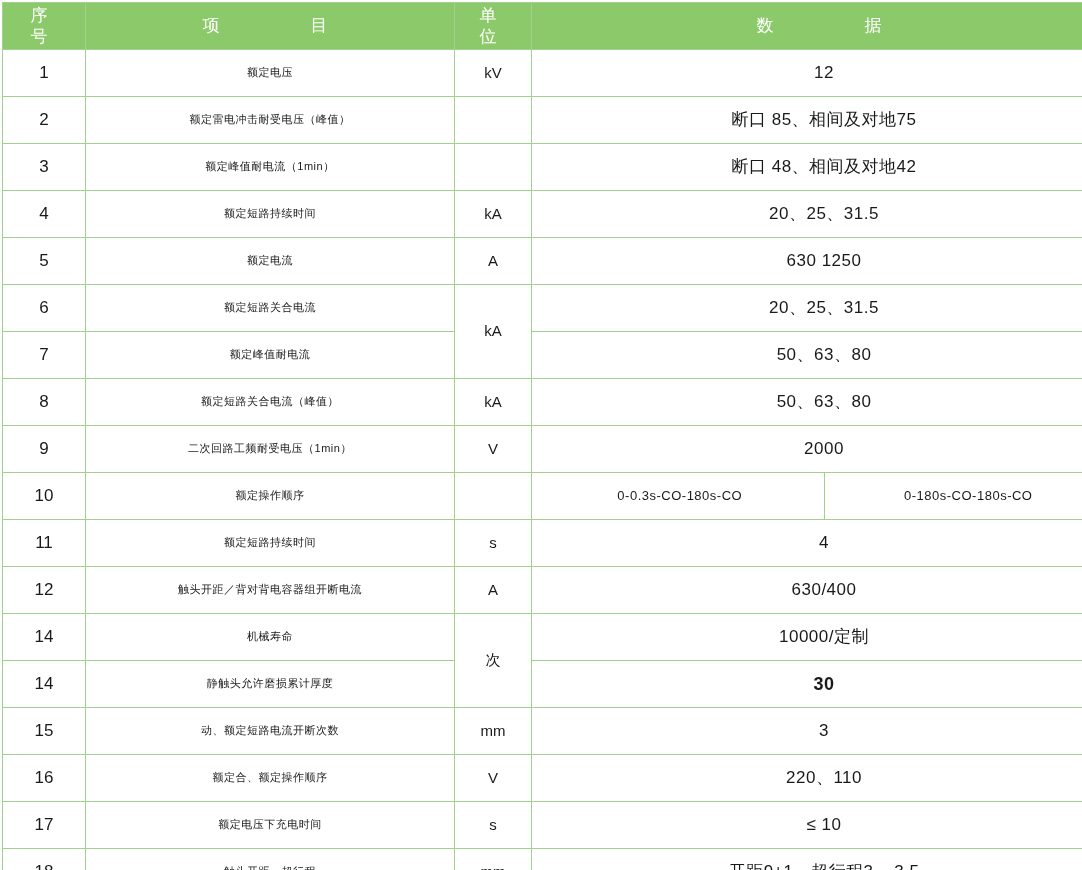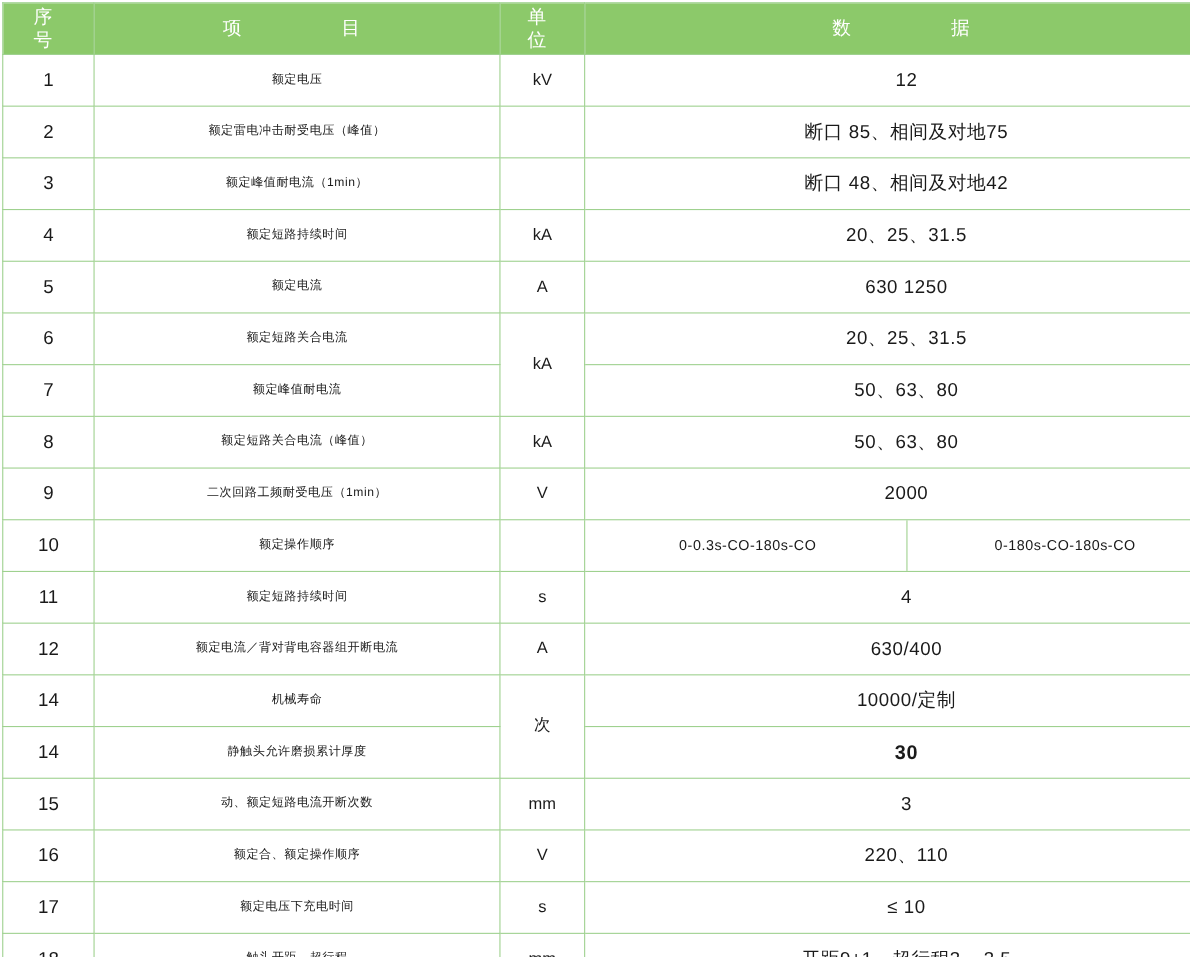--- a/index.html
+++ b/index.html
@@ -160,21 +160,21 @@
 
     <tr>
       <td class="no-cell">11</td>
       <td class="item-cell">额定短路持续时间</td>
       <td class="unit-cell">s</td>
       <td class="data-cell">4</td>
     </tr>
 
     <tr>
       <td class="no-cell">12</td>
-      <td class="item-cell">额定电流／背对背电容器组开断电流</td>
+      <td class="item-cell">触头开距／背对背电容器组开断电流</td>
       <td class="unit-cell">A</td>
       <td class="data-cell">630/400</td>
     </tr>
 
     <tr>
       <td class="no-cell">14</td>
       <td class="item-cell">机械寿命</td>
       <td class="unit-cell" rowspan="2">次</td>
       <td class="data-cell">10000/定制</td>
     </tr>

